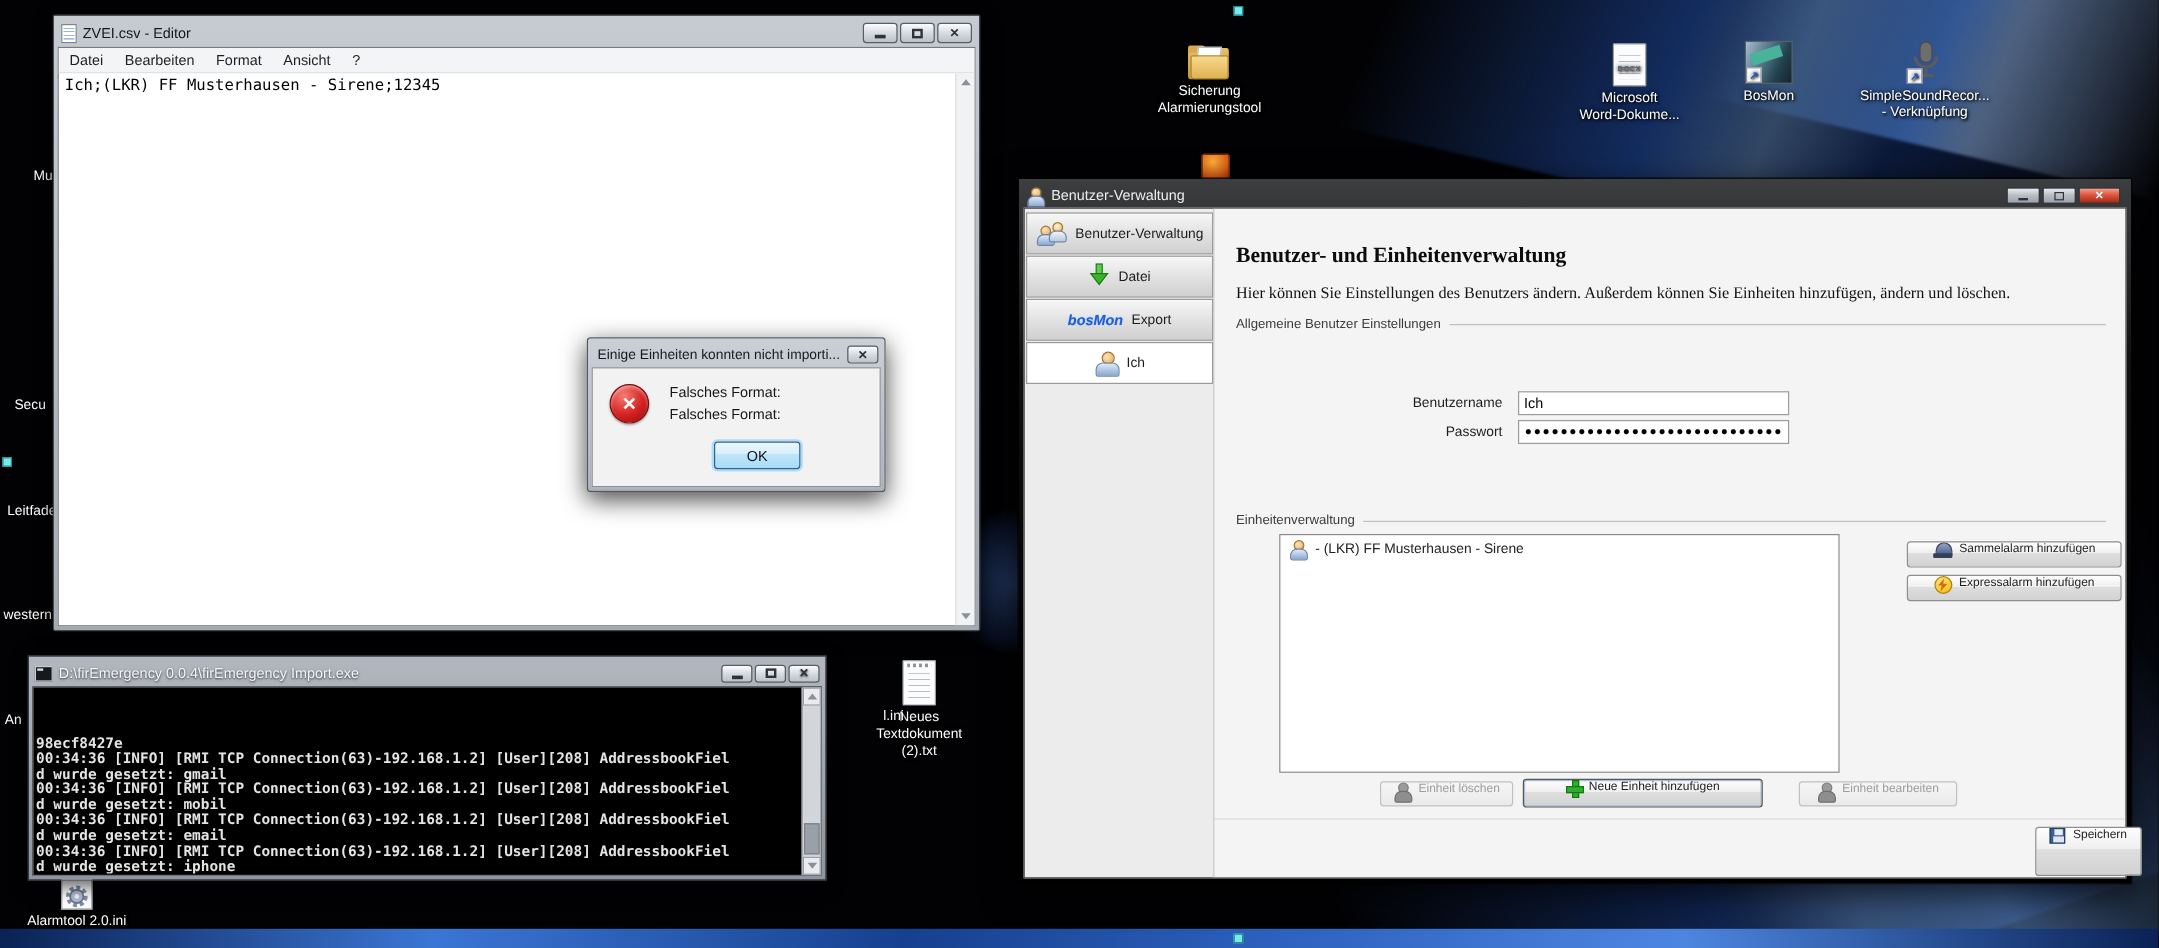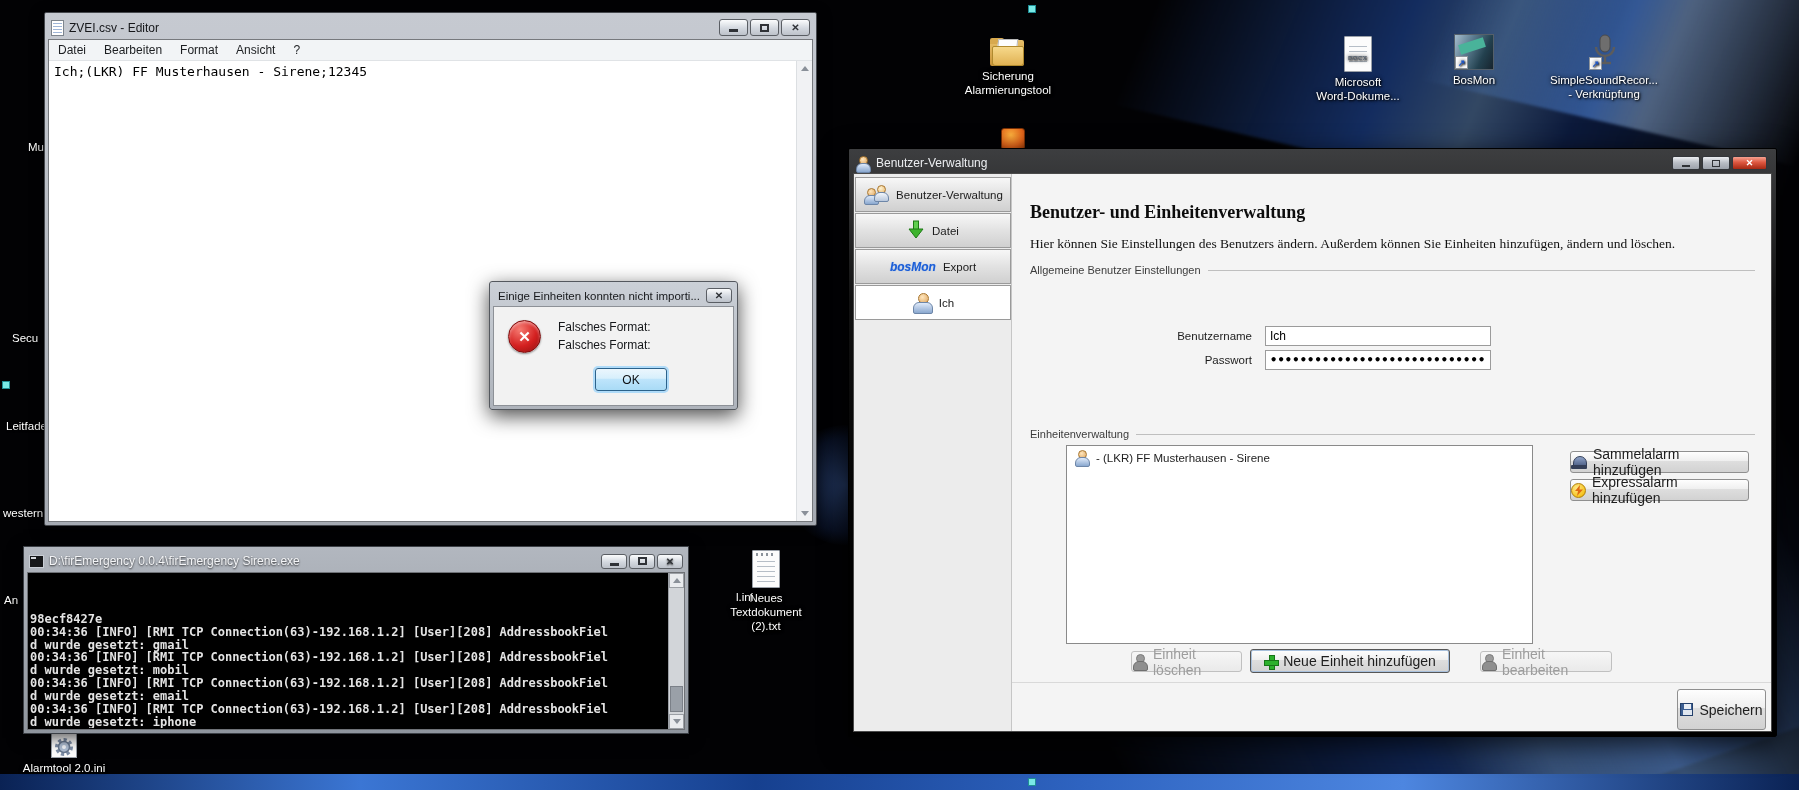--- a/index.html
+++ b/index.html
@@ -135,23 +135,23 @@
   .uw-heading { position:absolute; left:18px; top:28px; font-family:"Liberation Serif", serif; font-size:18px; font-weight:bold; color:#0c0c0c; }
   .uw-desc { position:absolute; left:18px; top:62px; font-family:"Liberation Serif", serif; font-size:13.5px; color:#111; }
   .group-row { position:absolute; left:18px; right:16px; display:flex; align-items:center; gap:7px; font-size:11px; color:#3c3c3c; }
   .group-row::after { content:""; flex:1; height:1px; background:#bfbfbf; }
   .form-label { position:absolute; width:240px; text-align:right; font-size:11.5px; color:#1d1d1d; }
   .text-input { position:absolute; left:253px; width:226px; height:20px; background:#fff; border:1px solid #9b9b9b;
              font-family:"Liberation Sans", sans-serif; font-size:12px; color:#000; padding:1px 4px; }
   .text-input.pw { font-family:"DejaVu Sans Mono", monospace; font-weight:bold; font-size:12px; letter-spacing:.2px; }
   .listbox { position:absolute; left:54px; top:271px; width:467px; height:199px; background:#fff; border:1px solid #8a8a8a; }
   .list-item { display:flex; align-items:center; gap:7px; padding:4px 4px 0 7px; font-size:11.5px; color:#222; }
-  .action-btn { position:absolute; display:flex; align-items:center; justify-content:center; gap:6px;
+  .action-btn { position:absolute; display:flex; justify-content:center; gap:6px;
              background:linear-gradient(#fefefe,#efefef 45%,#dedede 46%,#d2d2d2); border:1px solid #8f8f8f; border-radius:3px;
-             font-size:14px; color:#1e1e1e; }
+             font-size:10px; color:#1e1e1e;margin-left:19px; }
   .action-btn.disabled { color:#9d9d9d; background:linear-gradient(#f6f6f6,#eaeaea); border-color:#c0c0c0; }
   .action-btn.focused { border-color:#565656; box-shadow:inset 0 0 0 1px #a8c0dc; }
   .bottom-divider { position:absolute; left:0; right:0; top:508px; height:1px; background:#d9d9d9; }
 
   
   .person { position:relative; width:15px; height:15px; flex:0 0 auto; }
   .person::before { content:""; position:absolute; left:4px; top:0; width:7px; height:7px; border-radius:50%;
              background:radial-gradient(circle at 38% 35%, #ffe6bd, #dda45e); border:.5px solid #a8762f; }
   .person::after { content:""; position:absolute; left:1px; top:7px; width:13px; height:8px; border-radius:6px 6px 2px 2px;
              background:linear-gradient(#dfeafa,#8aa8cf); border:.5px solid #6d86a8; }
@@ -428,21 +428,21 @@
           <span class="floppy-icon"></span>
           <span>Speichern</span>
         </div>
       </div>
     </div>
   </div>
 
   <div id="console">
     <div class="cs-titlebar">
       <span class="console-icon"></span>
-      <span>D:\firEmergency 0.0.4\firEmergency Sirene.exe</span>
+      <span>D:\firEmergency 0.0.4\firEmergency Import.exe</span>
       <span class="cs-controls">
         <span class="chrome-btn small">
             <span class="g-min"></span>
           </span>
         <span class="chrome-btn small">
             <span class="g-max"></span>
           </span>
         <span class="chrome-btn small g-close"></span>
       </span>
     </div>

